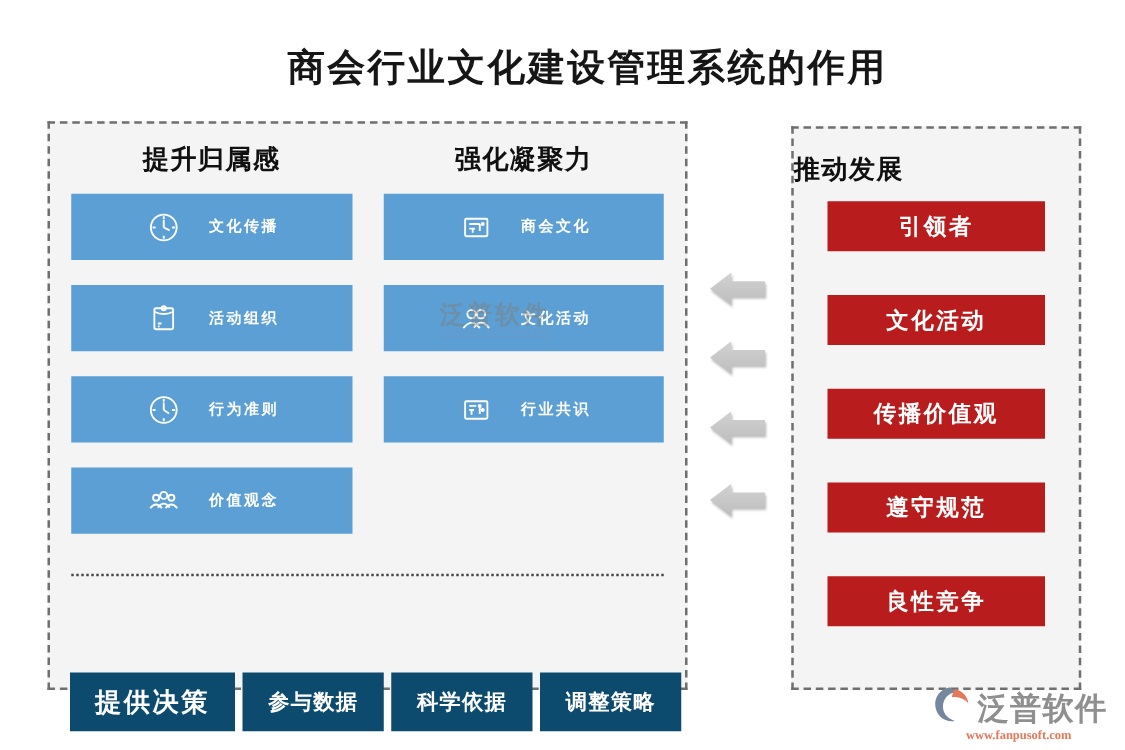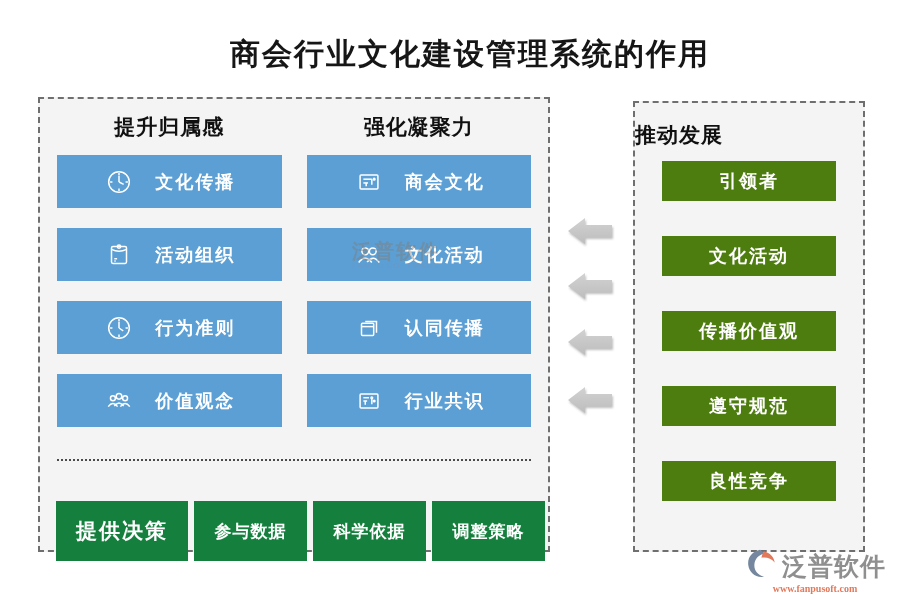--- a/index.html
+++ b/index.html
@@ -25,41 +25,41 @@
 
   .columns{display:flex;gap:25px;padding:0 17px;}
   .col{flex:1;}
   .col-header{
     height:56px;line-height:56px;text-align:center;
     font-size:21px;font-weight:bold;color:#101010;letter-spacing:1px;
   }
   .btn-blue{
     height:53px;margin-bottom:20px;background:#5B9FD4;color:#ffffff;
     display:flex;align-items:center;justify-content:center;gap:20px;
-    font-size:18px;font-weight:bold;letter-spacing:2px;font-family:Liberation Mono, monospace;
+    font-size:12px;font-weight:bold;letter-spacing:2px;font-family:Liberation Mono, monospace;
   }
   .btn-blue .icon{width:32px;height:32px;flex:0 0 32px;display:flex;align-items:center;justify-content:center;}
   .btn-blue .icon svg{width:30px;height:30px;}
 
   .divider{margin:12px 17px 0 17px;border-top:2px dotted #4a4a4a;height:0;}
 
   .footer-row{display:flex;gap:6px;margin:40px 16px 0 16px;}
   .btn-orange{
-    background:#15803d;color:#ffffff;height:60px;
+    background:#0c4a6e;color:#ffffff;height:47px;
     display:flex;align-items:center;justify-content:center;
-    font-size:17px;font-weight:bold;letter-spacing:1px;flex:0 0 113px;
+    font-size:17px;font-weight:bold;letter-spacing:1px;flex:0 0 113px;margin-top:37px;
   }
   .btn-orange.big{flex:0 0 132px;font-size:21px;letter-spacing:2px;}
 
   .right-header{
     height:52px;line-height:52px;margin-top:6px;text-align:left;
     font-size:21px;font-weight:bold;color:#101010;letter-spacing:1px;
   }
   .btn-blue2{
-    width:174px;height:40px;margin:0 auto 35px auto;background:#4d7c0f;
+    width:174px;height:40px;margin:0 auto 35px auto;background:#b91c1c;
     color:#ffffff;display:flex;align-items:center;justify-content:center;
     font-size:18px;font-weight:bold;letter-spacing:2px;
   }
 
   .arrow{position:absolute;left:568px;width:44px;height:30px;
     filter:drop-shadow(1px 2px 1px rgba(0,0,0,0.25));}
   .arrow svg{display:block;}
   .a1{top:216px;} .a2{top:271px;} .a3{top:327px;} .a4{top:385px;}
 
   .watermark{
@@ -169,30 +169,20 @@
             <svg viewBox="0 0 32 32" fill="none" stroke="#ffffff" stroke-width="1.6">
               <circle cx="12" cy="12" r="3.6"></circle>
                 <circle cx="20" cy="12" r="3.6"></circle>
               <path d="M5 24 q7 -9 14 0"></path>
               <path d="M14 23.5 q6.5 -8.5 13 0.5"></path>
             </svg>
           </span>
           <span class="lbl">文化活动</span>
         </div>
 
-        <div class="btn-blue">
-          <span class="icon">
-            <svg viewBox="0 0 32 32" fill="none" stroke="#ffffff" stroke-width="1.6">
-              <path d="M12 9 h12 v12"></path>
-              <rect x="8" y="11" width="13" height="13" rx="1"></rect>
-              <line x1="8" y1="14.5" x2="21" y2="14.5"></line>
-            </svg>
-          </span>
-          <span class="lbl">认同传播</span>
-        </div>
 
         <div class="btn-blue">
           <span class="icon">
             <svg viewBox="0 0 32 32" fill="none" stroke="#ffffff" stroke-width="1.6">
               <rect x="6.5" y="8.5" width="19" height="15" rx="1"></rect>
               <line x1="10" y1="12.5" x2="16" y2="12.5"></line>
                 <circle cx="19" cy="12.5" r="0.9" fill="#fff"></circle>
               <line x1="10" y1="16" x2="14" y2="16"></line>
                 <circle cx="21.5" cy="16" r="0.9" fill="#fff"></circle>
               <line x1="12" y1="16" x2="12" y2="20"></line>

